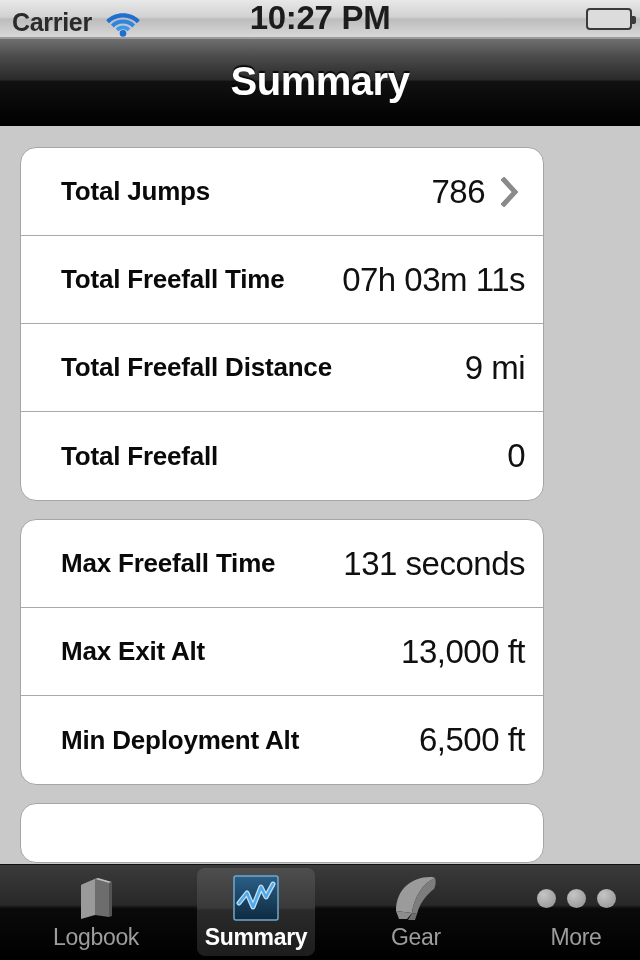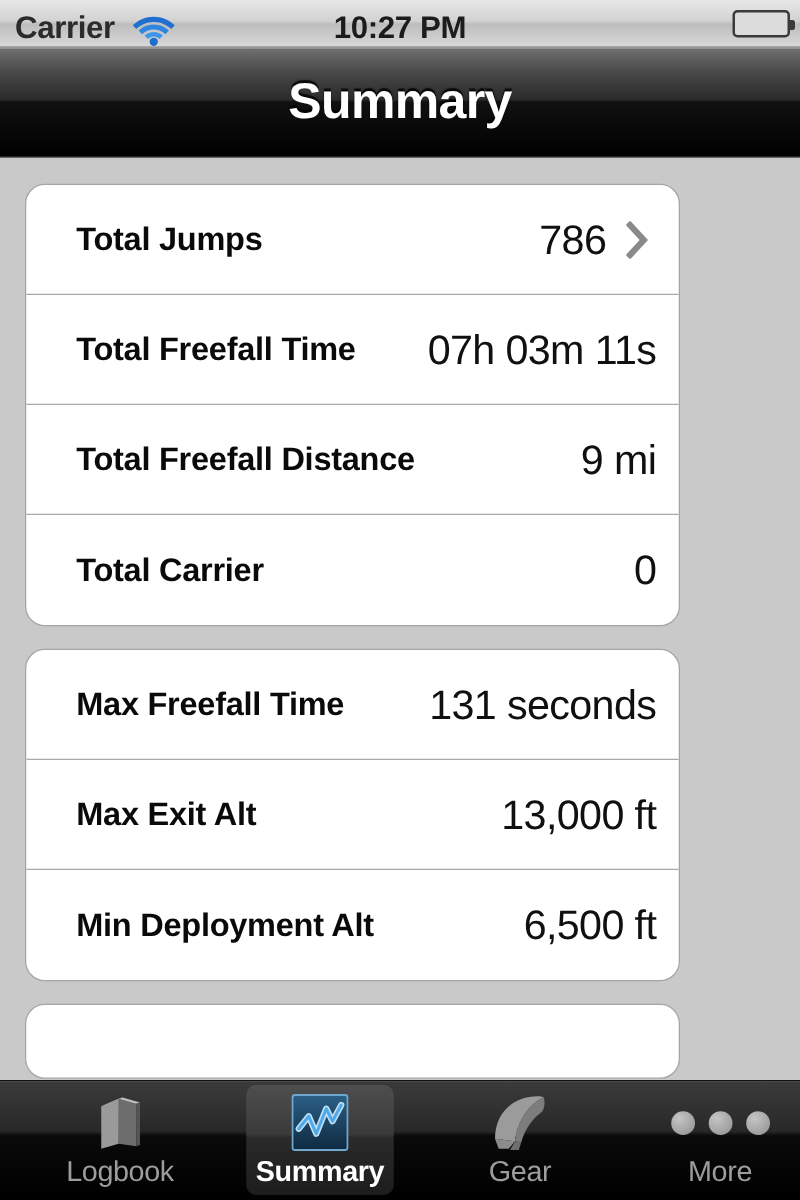--- a/index.html
+++ b/index.html
@@ -18,21 +18,21 @@
     border-bottom:1px solid #9a9a9a;
     display:flex; align-items:flex-end;
   }
   .carrier{
     font-size:25px; font-weight:bold; color:#2b2b2b; margin-left:12px;
     letter-spacing:-0.3px;
   }
   .wifi{ margin-left:14px; width:34px; height:26px; position:relative; }
   .clock{
     position:absolute; left:0; right:0; text-align:center;
-    font-size:25px; font-weight:bold; color:#1c1c1c; letter-spacing:-0.3px;
+    font-size:33px; font-weight:bold; color:#1c1c1c; letter-spacing:-0.3px;
   }
   .battery{
     position:absolute; right:8px; top:8px; width:46px; height:22px;
     border:2px solid #3a3a3a; border-radius:4px;
     background:#dcdcdc; padding:2px;
   }
   .battery:after{
     content:""; position:absolute; right:-6px; top:6px;
     width:4px; height:8px; background:#3a3a3a; border-radius:0 2px 2px 0;
   }
@@ -168,21 +168,21 @@
         </div>
         <div class="row">
           <span class="row-label">Total Freefall Time</span>
           <span class="row-value">07h 03m 11s</span>
         </div>
         <div class="row">
           <span class="row-label">Total Freefall Distance</span>
           <span class="row-value">9 mi</span>
         </div>
         <div class="row">
-          <span class="row-label">Total Carrier</span>
+          <span class="row-label">Total Freefall</span>
           <span class="row-value">0</span>
         </div>
       </div>
       <div class="group">
         <div class="row">
           <span class="row-label">Max Freefall Time</span>
           <span class="row-value">131 seconds</span>
         </div>
         <div class="row">
           <span class="row-label">Max Exit Alt</span>

